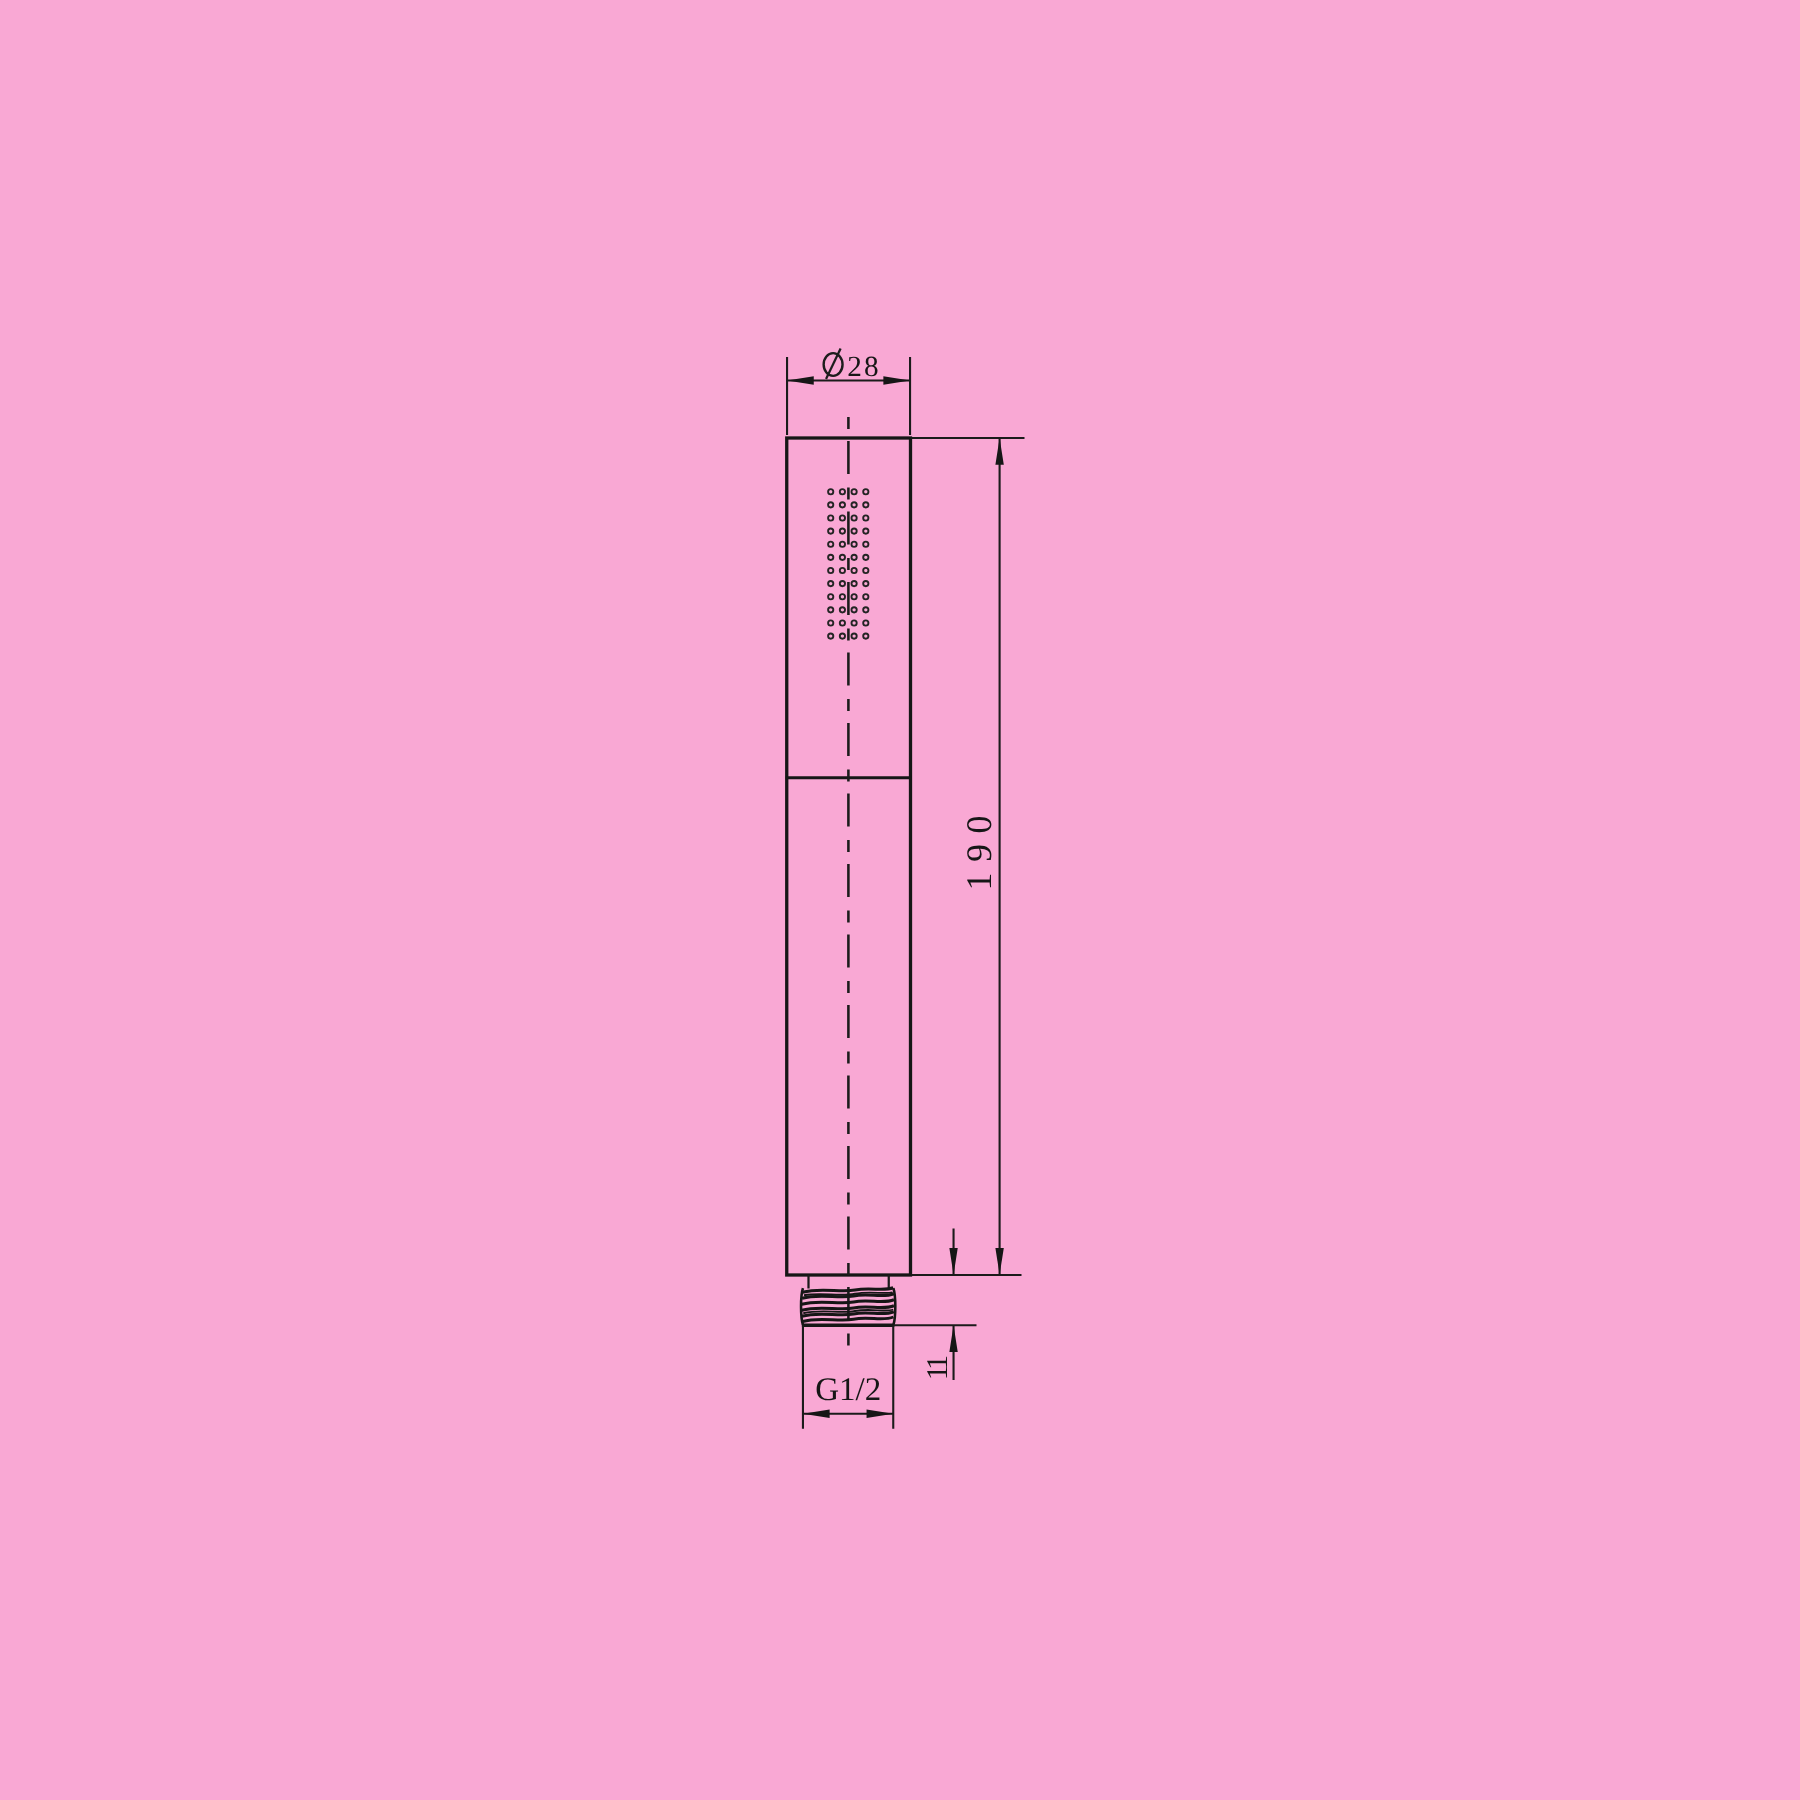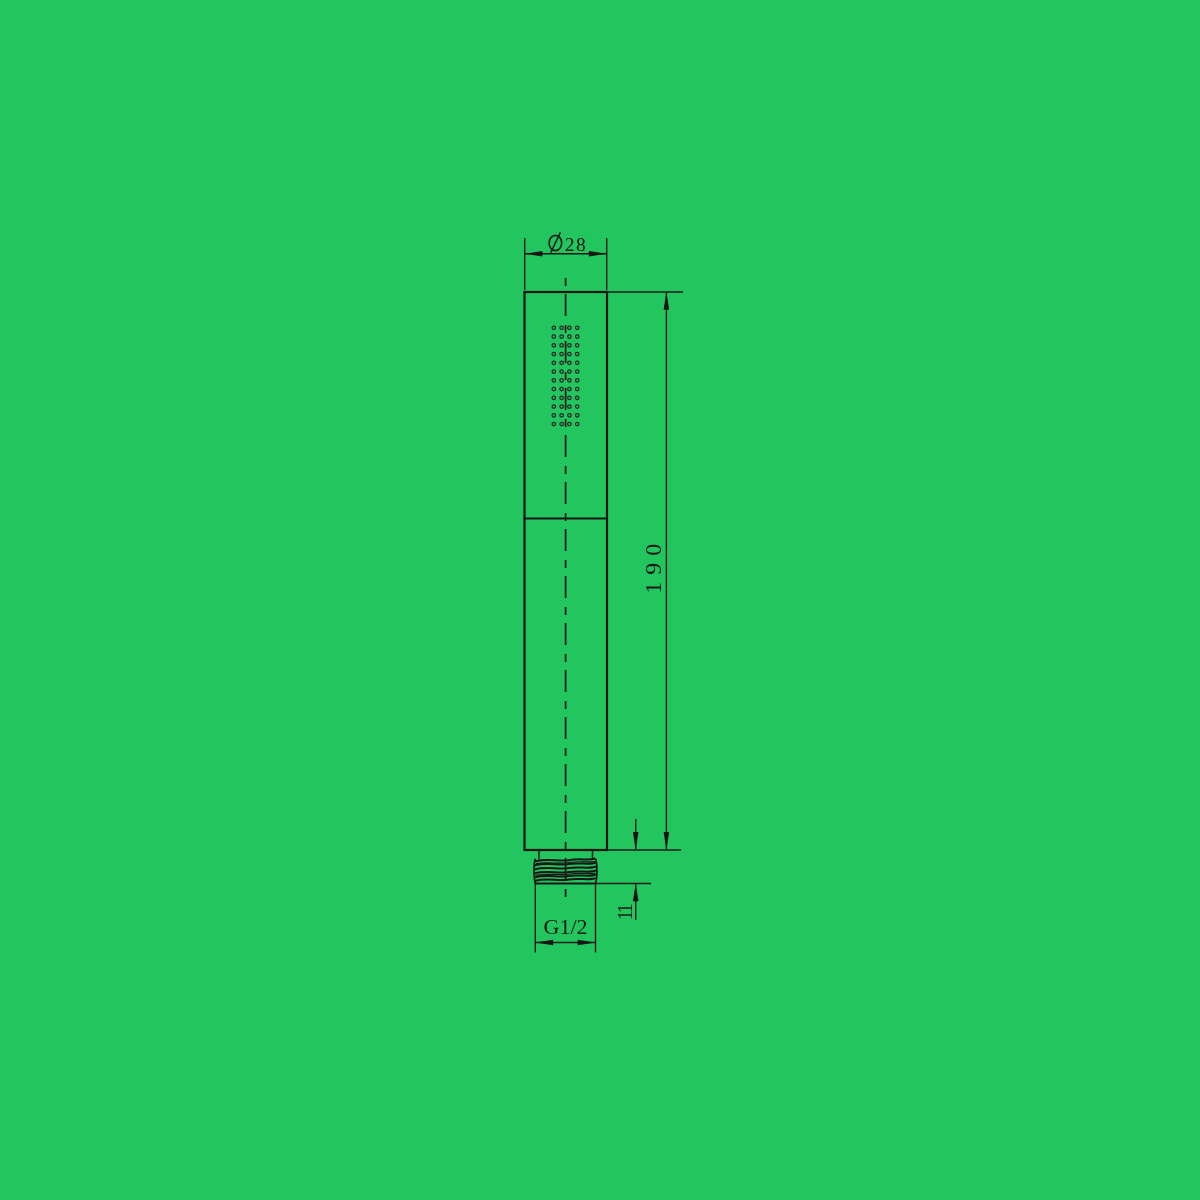--- a/index.html
+++ b/index.html
@@ -1,16 +1,16 @@
 <!DOCTYPE html>
 <html><head>
 <meta charset="utf-8">
 <style>
   html,body{margin:0;padding:0;background:#ffffff;}
-  .page{width:1200px;height:1200px;position:relative;background:#22c55e;
+  .page{width:1200px;height:1200px;position:relative;background:#f9a8d4;
         font-family:"Liberation Serif", serif;}
   svg{position:absolute;left:0;top:0;will-change:transform;}
   text{fill:#161616;}
 </style>
 </head>
 <body>
 <div class="page">
 <svg width="1200" height="1200" viewBox="0 0 1200 1200">
 
   <rect x="524.5" y="292" width="82.5" height="558" fill="none" stroke="#161616" stroke-width="2.2"></rect>

